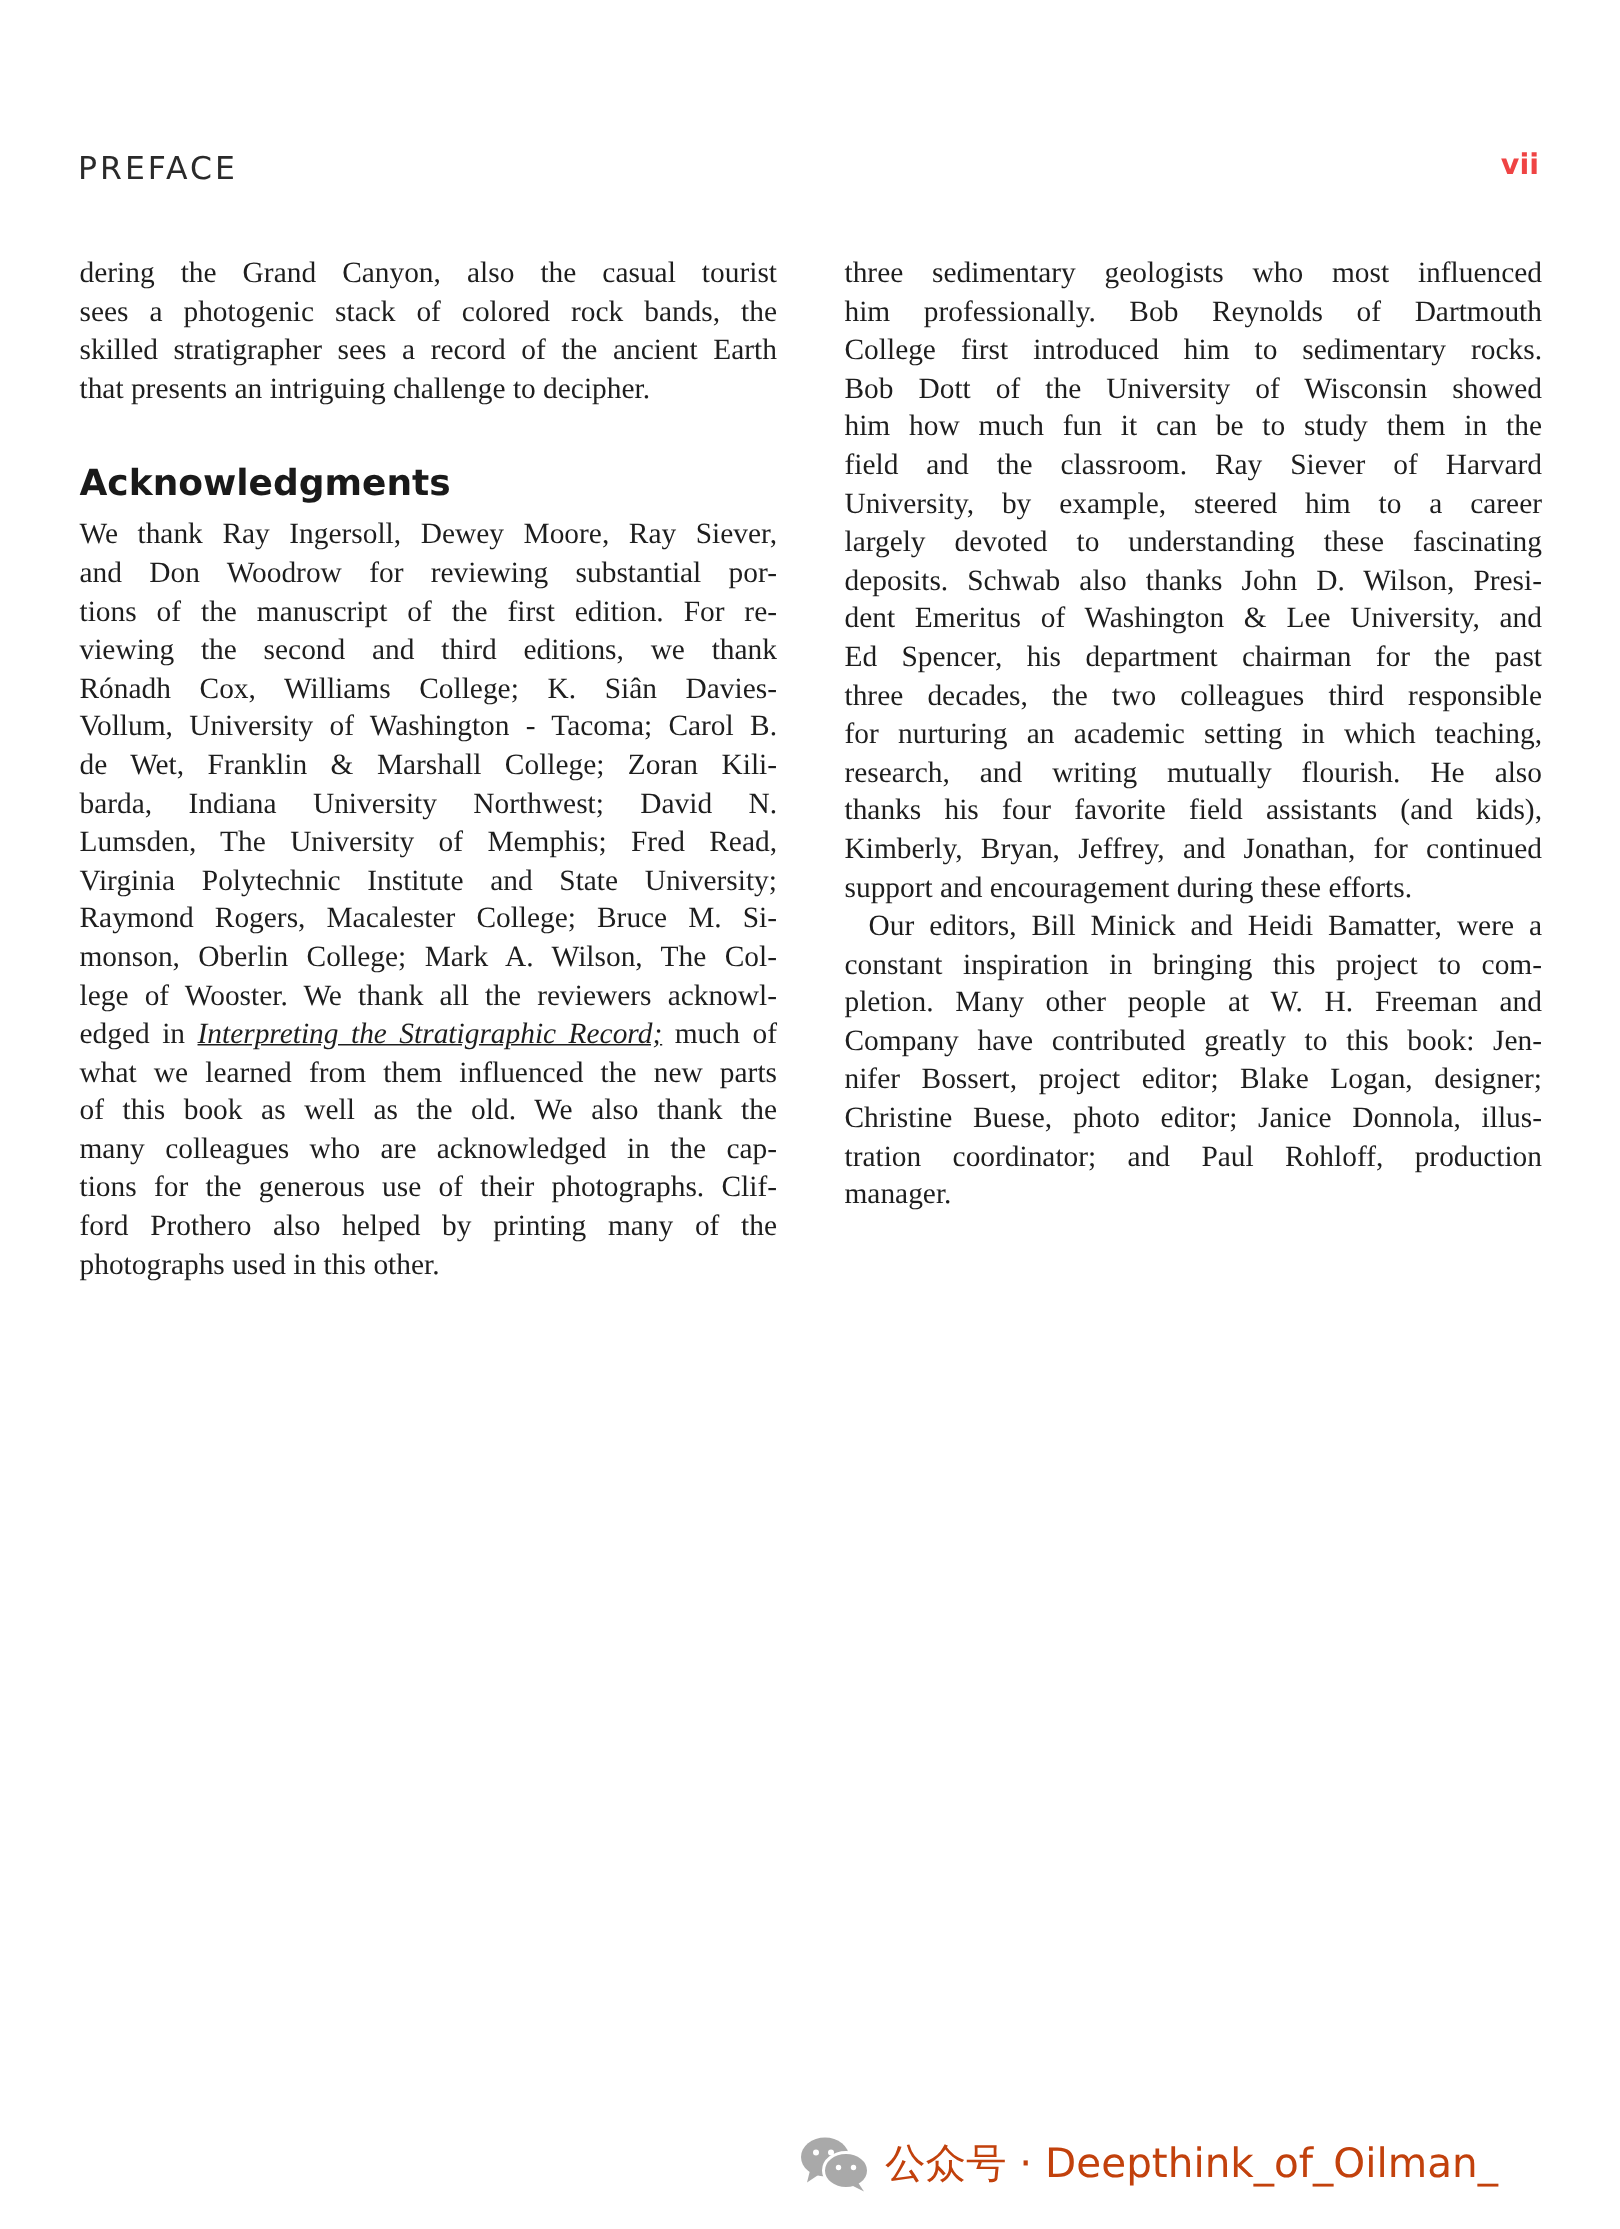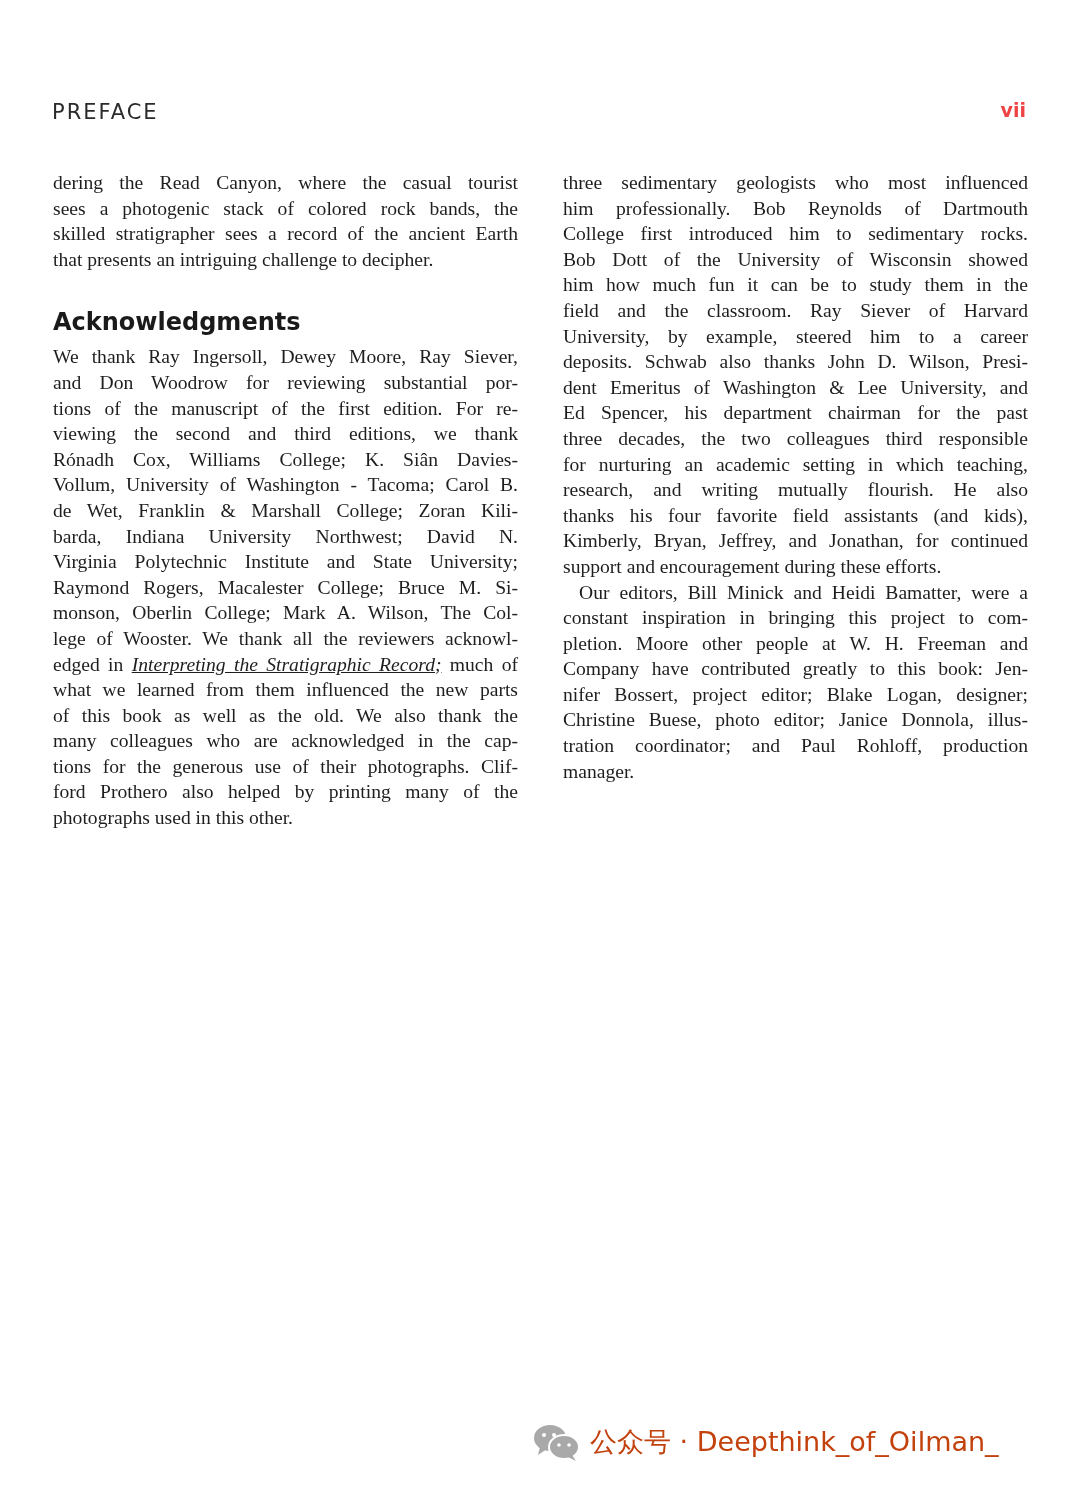--- a/index.html
+++ b/index.html
@@ -86,37 +86,38 @@
     }
   </style>
 </head>
 <body>
 
 <div class="running-head">PREFACE</div>
 <div class="folio">vii</div>
 
 <div class="column col-left">
   <div>
-    <span class="line">dering the Read Canyon, where the casual tourist</span>
+    <span class="line">dering the Grand Canyon, also the casual tourist</span>
     <span class="line">sees a photogenic stack of colored rock bands, the</span>
     <span class="line">skilled stratigrapher sees a record of the ancient Earth</span>
     <span class="line last">that presents an intriguing challenge to decipher.</span>
   </div>
 
   <h2 class="section-heading">Acknowledgments</h2>
 
   <div>
     <span class="line">We thank Ray Ingersoll, Dewey Moore, Ray Siever,</span>
     <span class="line">and Don Woodrow for reviewing substantial por-</span>
     <span class="line">tions of the manuscript of the first edition. For re-</span>
     <span class="line">viewing the second and third editions, we thank</span>
     <span class="line">Rónadh Cox, Williams College; K. Siân Davies-</span>
     <span class="line">Vollum, University of Washington - Tacoma; Carol B.</span>
     <span class="line">de Wet, Franklin &amp; Marshall College; Zoran Kili-</span>
     <span class="line">barda, Indiana University Northwest; David N.</span>
+    <span class="line">Lumsden, The University of Memphis; Fred Read,</span>
     <span class="line">Virginia Polytechnic Institute and State University;</span>
     <span class="line">Raymond Rogers, Macalester College; Bruce M. Si-</span>
     <span class="line">monson, Oberlin College; Mark A. Wilson, The Col-</span>
     <span class="line">lege of Wooster. We thank all the reviewers acknowl-</span>
     <span class="line"><span>edged in </span><span class="italic">Interpreting the Stratigraphic Record;</span><span> much of</span></span>
     <span class="line">what we learned from them influenced the new parts</span>
     <span class="line">of this book as well as the old. We also thank the</span>
     <span class="line">many colleagues who are acknowledged in the cap-</span>
     <span class="line">tions for the generous use of their photographs. Clif-</span>
     <span class="line">ford Prothero also helped by printing many of the</span>
@@ -126,34 +127,35 @@
 
 <div class="column col-right">
   <div>
     <span class="line">three sedimentary geologists who most influenced</span>
     <span class="line">him professionally. Bob Reynolds of Dartmouth</span>
     <span class="line">College first introduced him to sedimentary rocks.</span>
     <span class="line">Bob Dott of the University of Wisconsin showed</span>
     <span class="line">him how much fun it can be to study them in the</span>
     <span class="line">field and the classroom. Ray Siever of Harvard</span>
     <span class="line">University, by example, steered him to a career</span>
+    <span class="line">largely devoted to understanding these fascinating</span>
     <span class="line">deposits. Schwab also thanks John D. Wilson, Presi-</span>
     <span class="line">dent Emeritus of Washington &amp; Lee University, and</span>
     <span class="line">Ed Spencer, his department chairman for the past</span>
     <span class="line">three decades, the two colleagues third responsible</span>
     <span class="line">for nurturing an academic setting in which teaching,</span>
     <span class="line">research, and writing mutually flourish. He also</span>
     <span class="line">thanks his four favorite field assistants (and kids),</span>
     <span class="line">Kimberly, Bryan, Jeffrey, and Jonathan, for continued</span>
     <span class="line last">support and encouragement during these efforts.</span>
   </div>
   <div>
     <span class="line indent">Our editors, Bill Minick and Heidi Bamatter, were a</span>
     <span class="line">constant inspiration in bringing this project to com-</span>
-    <span class="line">pletion. Moore other people at W. H. Freeman and</span>
+    <span class="line">pletion. Many other people at W. H. Freeman and</span>
     <span class="line">Company have contributed greatly to this book: Jen-</span>
     <span class="line">nifer Bossert, project editor; Blake Logan, designer;</span>
     <span class="line">Christine Buese, photo editor; Janice Donnola, illus-</span>
     <span class="line">tration coordinator; and Paul Rohloff, production</span>
     <span class="line last">manager.</span>
   </div>
 </div>
 
 <div class="watermark">
   <span class="wechat-icon">

